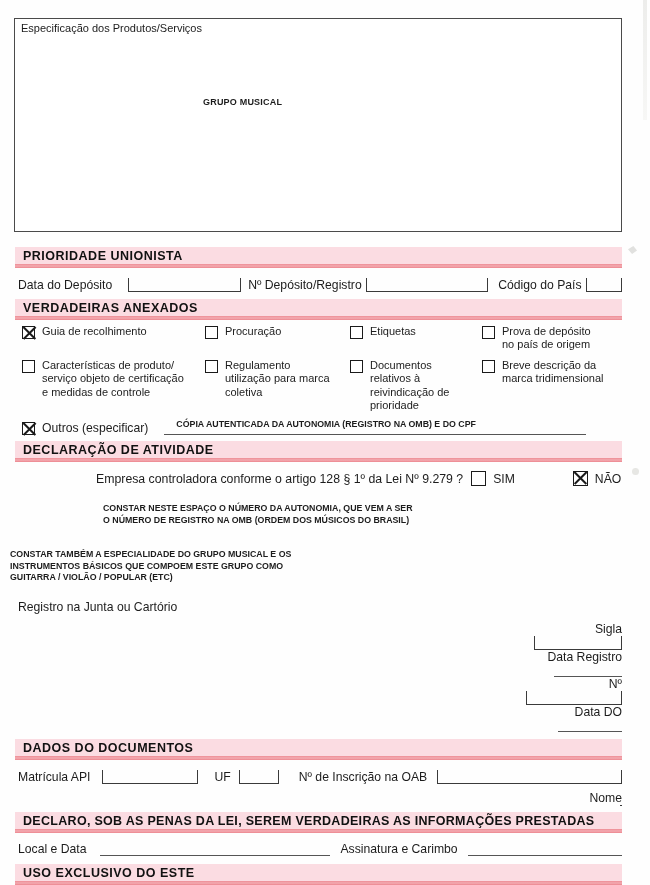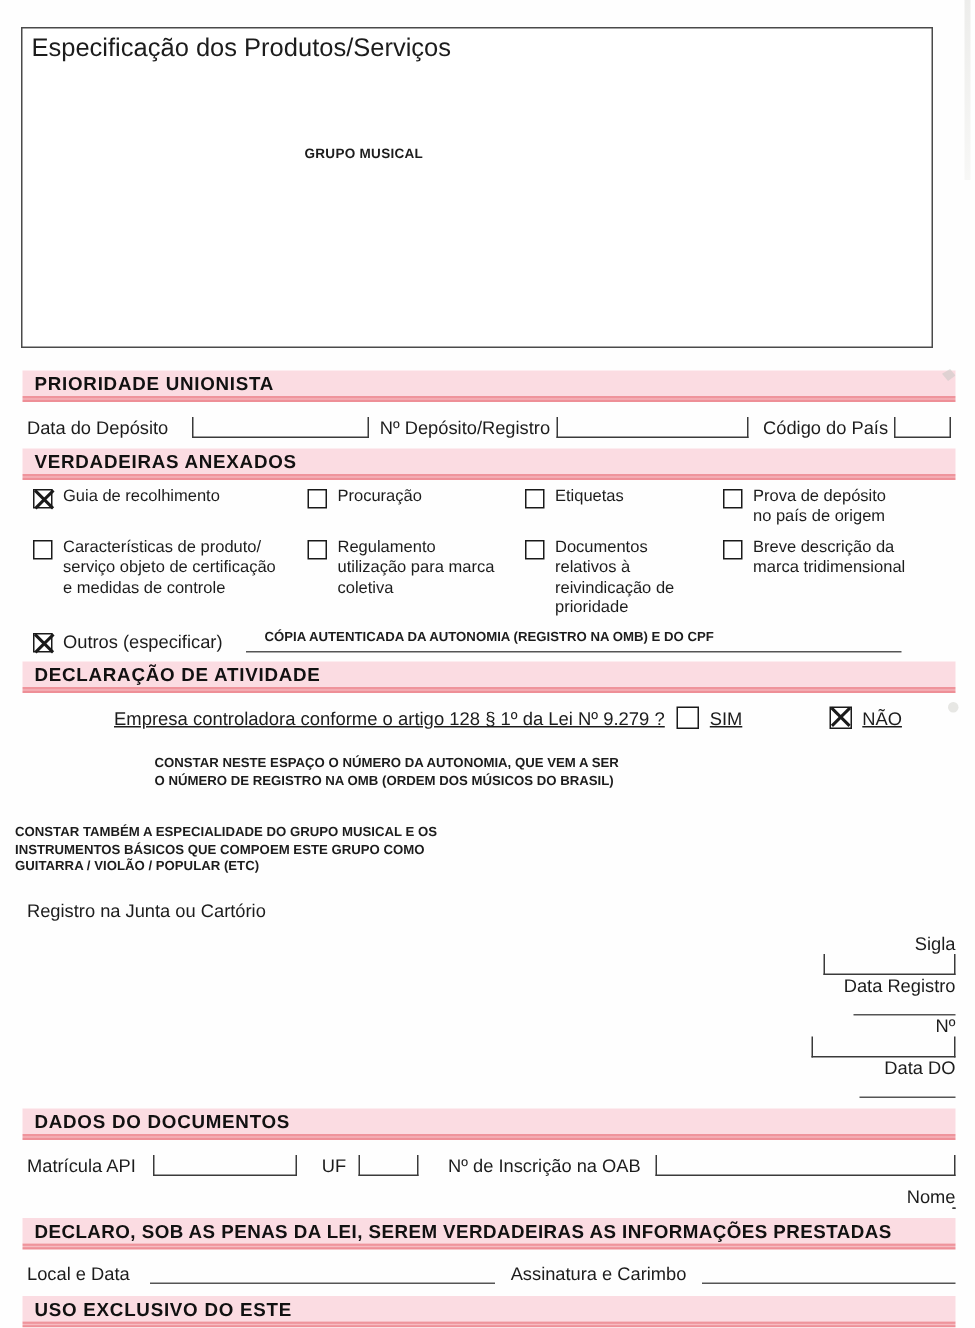--- a/index.html
+++ b/index.html
@@ -8,21 +8,21 @@
     width:650px; height:885px; background:#fefefe; position:relative;
     font-family:"Liberation Sans", sans-serif; color:#1c1c1c; overflow:hidden;
   }
   .sheet { position:relative; width:650px; height:885px; }
 
   
   .spec-box {
     position:absolute; left:14px; top:18px; width:608px; height:214px;
     border:1px solid #4a4a4a; background:#fff;
   }
-  .spec-label { font-size:17px; padding:3px 0 0 6px; }
+  .spec-label { font-size:11px; padding:3px 0 0 6px; }
   .spec-value {
     position:absolute; left:188px; top:78px;
     font-size:9px; font-weight:bold; letter-spacing:.2px;
   }
 
   
   .band { margin:0 13px 0 15px; }
   .band-title {
     background:var(--band_bg,#fbdce2); font-weight:bold; font-size:12.5px;
     letter-spacing:.5px; padding:2px 6px 1px 8px; color:#111;
@@ -62,21 +62,21 @@
 </head>
 <body>
 
 <div class="sheet">
 
   <div class="spec-box">
     <div class="spec-label">Especificação dos Produtos/Serviços</div>
     <div class="spec-value">GRUPO MUSICAL</div>
   </div>
 
-  <div style="position:absolute; left:0; right:0; top:247px;">
+  <div style="position:absolute; left:0; right:15px; top:247px;">
     <div class="band">
       <div class="band-title">PRIORIDADE UNIONISTA</div>
       <div class="band-stripe"></div>
     </div>
 
     <div class="row" style="margin-top:10px;">
       <span class="lbl">Data do Depósito</span>
       <span class="bracket" style="width:118px; margin-left:16px;"></span>
       <span class="lbl" style="margin-left:7px;">Nº Depósito/Registro</span>
       <span class="bracket" style="width:128px; margin-left:4px;"></span>
@@ -140,21 +140,21 @@
         <span class="cb-label" style="font-size:12.2px;">Outros (especificar)</span>
       </div>
       <div class="uline" style="flex:1; margin-left:16px; margin-right:36px; height:16px; font-size:8.8px; font-weight:bold; padding-left:12px; white-space:nowrap;">CÓPIA AUTENTICADA DA AUTONOMIA (REGISTRO NA OMB) E DO CPF</div>
     </div>
 
     <div class="band" style="margin-top:6px;">
       <div class="band-title">DECLARAÇÃO DE ATIVIDADE</div>
       <div class="band-stripe"></div>
     </div>
 
-    <div class="row" style="margin-left:76px; margin-top:9px; align-items:center;text-decoration:underline;">
+    <div class="row" style="margin-left:96px; margin-top:9px; align-items:center;">
       <span class="lbl" style="font-size:12.3px;">Empresa controladora conforme o artigo 128 § 1º da Lei Nº 9.279 ?</span>
       <span class="cb" style="width:15px;height:15px;margin-left:8px;"></span>
       <span class="lbl" style="margin-left:7px;">SIM</span>
       <span class="cb checked" style="width:15px;height:15px;margin-left:58px;"></span>
       <span class="lbl" style="margin-left:7px;">NÃO</span>
     </div>
 
     <div class="note" style="margin-top:17px;">CONSTAR NESTE ESPAÇO O NÚMERO DA AUTONOMIA, QUE VEM A SER
 O NÚMERO DE REGISTRO NA OMB (ORDEM DOS MÚSICOS DO BRASIL)</div>
     <div class="note" style="margin-top:23px;margin-left:10px;">CONSTAR TAMBÉM A ESPECIALIDADE DO GRUPO MUSICAL E OS

